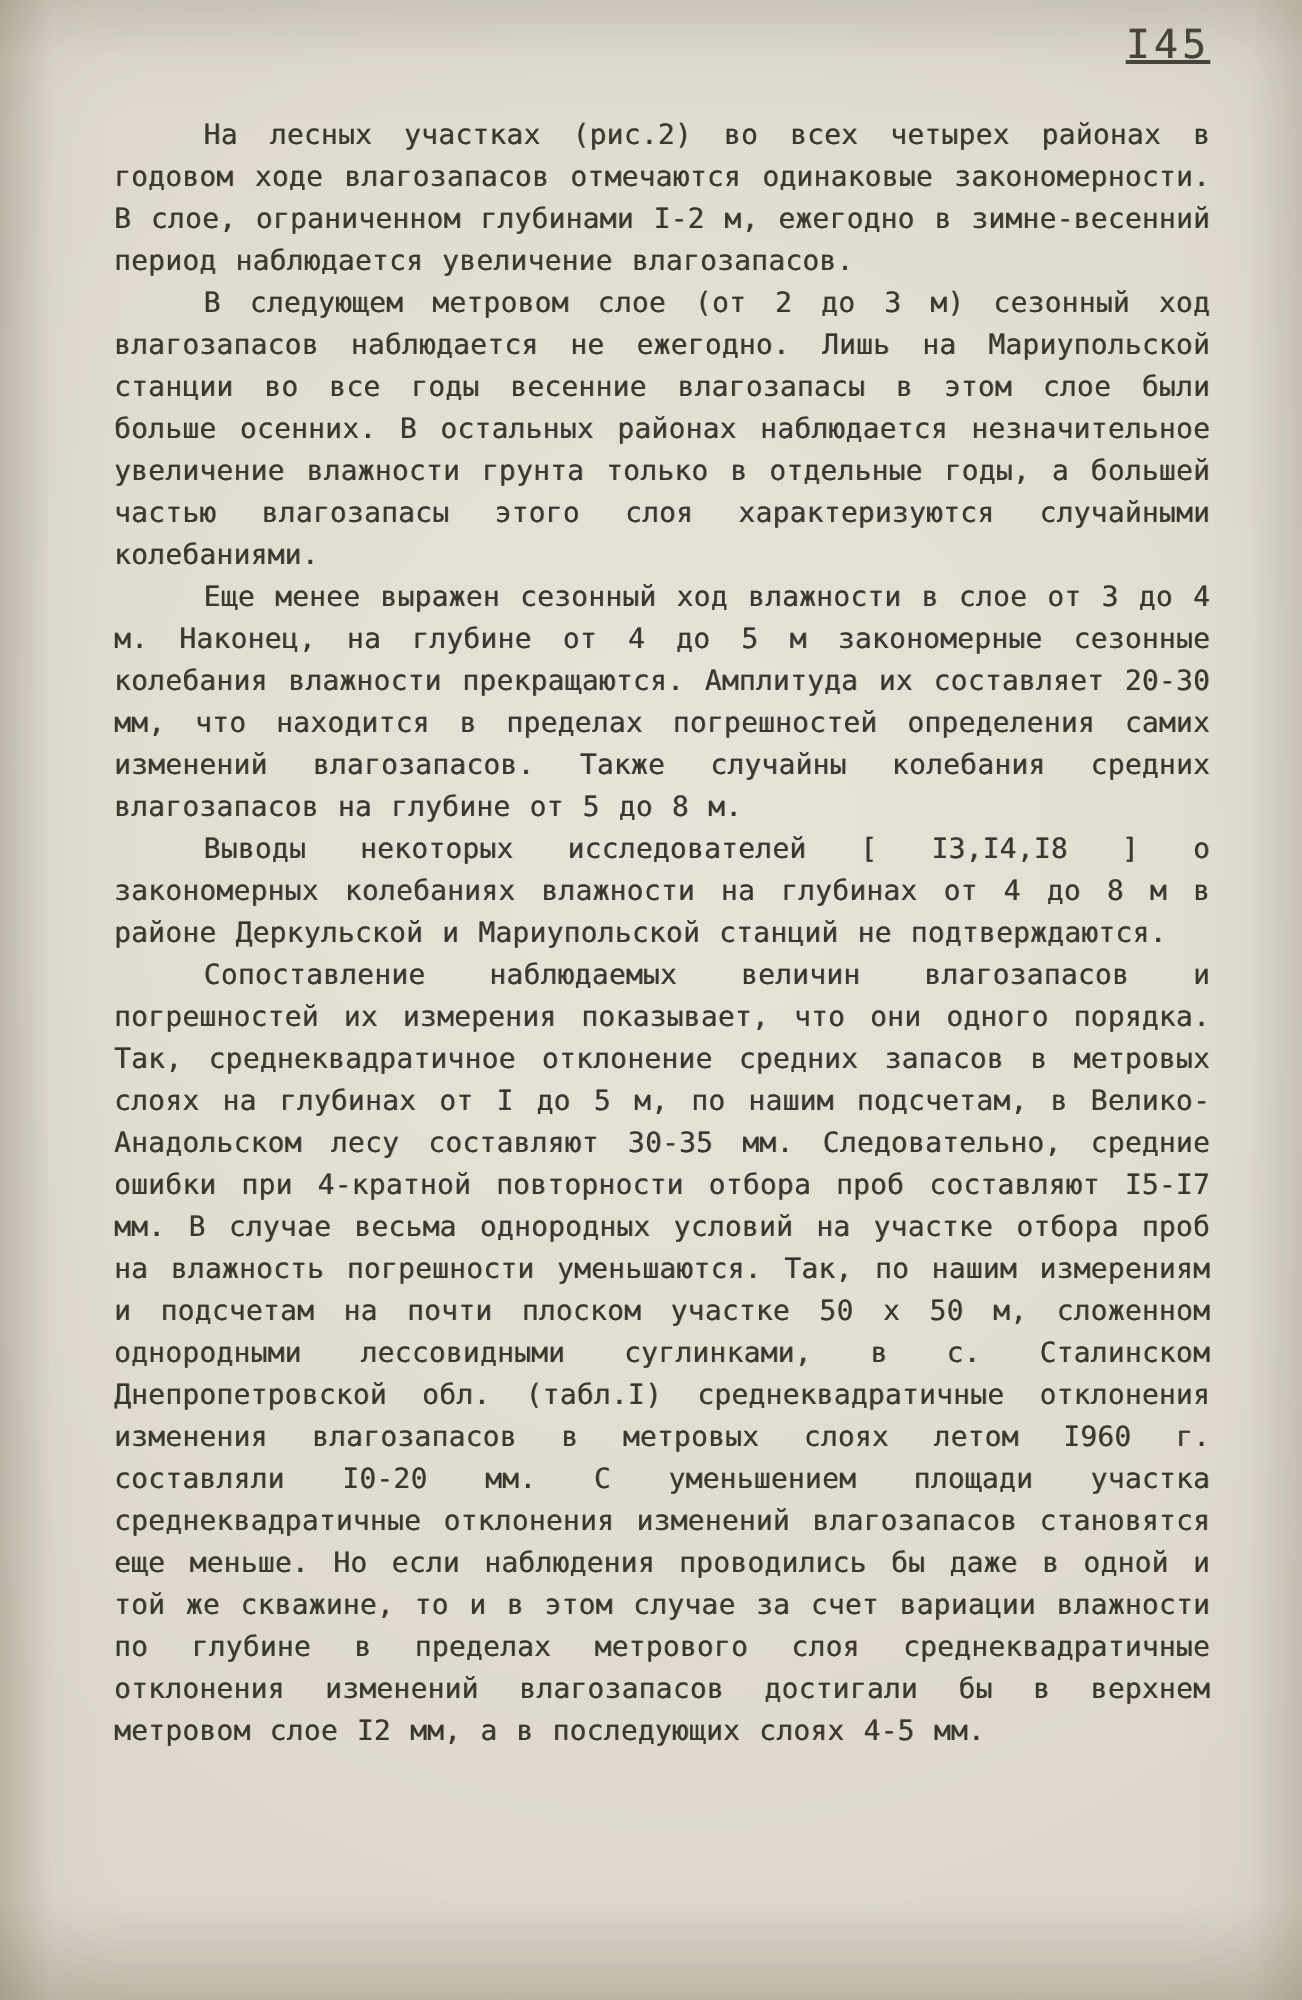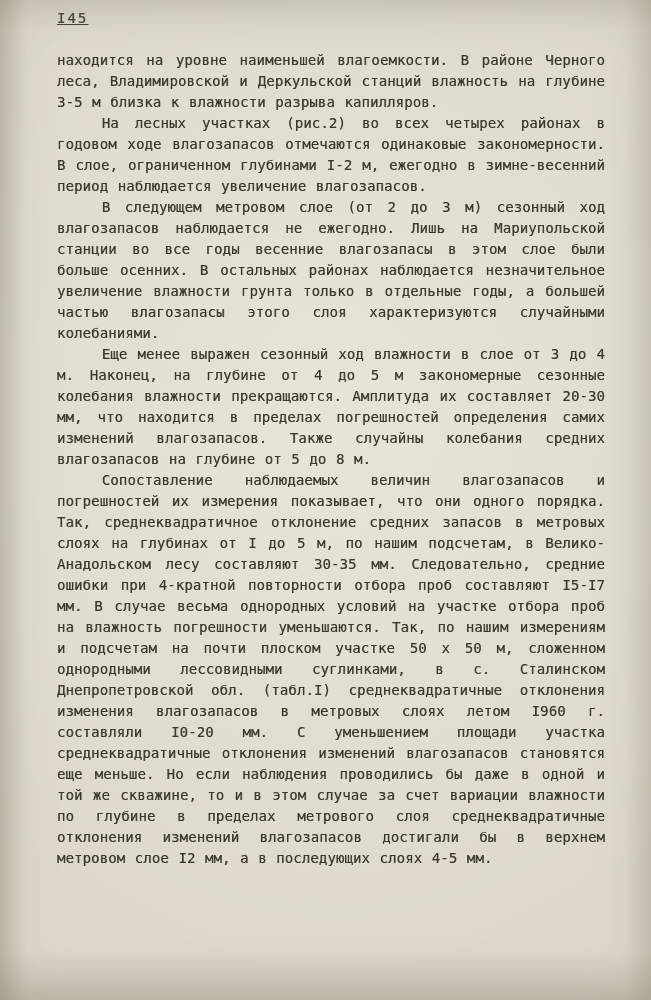--- a/index.html
+++ b/index.html
@@ -28,22 +28,22 @@
   }
   .page::after {
     
     content: "";
     position: absolute;
     inset: 0;
     pointer-events: none;
     box-shadow: inset 0 0 60px rgba(96,88,70,0.18);
   }
   .page-number {
-    text-align: left;
-    font-size: 14px;
+    text-align: right;
+    font-size: 20px;
     letter-spacing: 2px;
     margin: 2px 0 24px 0;
     color: #46433a;
     text-shadow: 0.3px 0 0 rgba(58,55,46,0.5);
     text-decoration: underline;
   }
   .text-body {
     font-size: 14px;
     line-height: 21px;
     text-align: justify;
@@ -60,19 +60,19 @@
   .para.no-indent {
     text-indent: 0;
   }
 </style>
 </head>
 <body>
 
 <div class="page">
   <div class="page-number">I45</div>
   <div class="text-body">
-    <p class="para no-indent">находится на уровне наименьшей влагоемкости. В районе Черного леса, Владимировской и Деркульской станций влажность на глубине 3-5 м близка к влажности разрыва капилляров.</p>
     <p class="para">На лесных участках (рис.2) во всех четырех районах в годовом ходе влагозапасов отмечаются одинаковые закономерности. В слое, ограниченном глубинами I-2 м, ежегодно в зимне-весенний период наблюдается увеличение влагозапасов.</p>
     <p class="para">В следующем метровом слое (от 2 до 3 м) сезонный ход влагозапасов наблюдается не ежегодно. Лишь на Мариупольской станции во все годы весенние влагозапасы в этом слое были больше осенних. В остальных районах наблюдается незначительное увеличение влажности грунта только в отдельные годы, а большей частью влагозапасы этого слоя характеризуются случайными колебаниями.</p>
     <p class="para">Еще менее выражен сезонный ход влажности в слое от 3 до 4 м. Наконец, на глубине от 4 до 5 м закономерные сезонные колебания влажности прекращаются. Амплитуда их составляет 20-30 мм, что находится в пределах погрешностей определения самих изменений влагозапасов. Также случайны колебания средних влагозапасов на глубине от 5 до 8 м.</p>
+    <p class="para">Выводы некоторых исследователей [ I3,I4,I8 ] о закономерных колебаниях влажности на глубинах от 4 до 8 м в районе Деркульской и Мариупольской станций не подтверждаются.</p>
     <p class="para">Сопоставление наблюдаемых величин влагозапасов и погрешностей их измерения показывает, что они одного порядка. Так, среднеквадратичное отклонение средних запасов в метровых слоях на глубинах от I до 5 м, по нашим подсчетам, в Велико-Анадольском лесу составляют 30-35 мм. Следовательно, средние ошибки при 4-кратной повторности отбора проб составляют I5-I7 мм. В случае весьма однородных условий на участке отбора проб на влажность погрешности уменьшаются. Так, по нашим измерениям и подсчетам на почти плоском участке 50 х 50 м, сложенном однородными лессовидными суглинками, в с. Сталинском Днепропетровской обл. (табл.I) среднеквадратичные отклонения изменения влагозапасов в метровых слоях летом I960 г. составляли I0-20 мм. С уменьшением площади участка среднеквадратичные отклонения изменений влагозапасов становятся еще меньше. Но если наблюдения проводились бы даже в одной и той же скважине, то и в этом случае за счет вариации влажности по глубине в пределах метрового слоя среднеквадратичные отклонения изменений влагозапасов достигали бы в верхнем метровом слое I2 мм, а в последующих слоях 4-5 мм.</p>
   </div>
 </div>
 
 </body></html>

